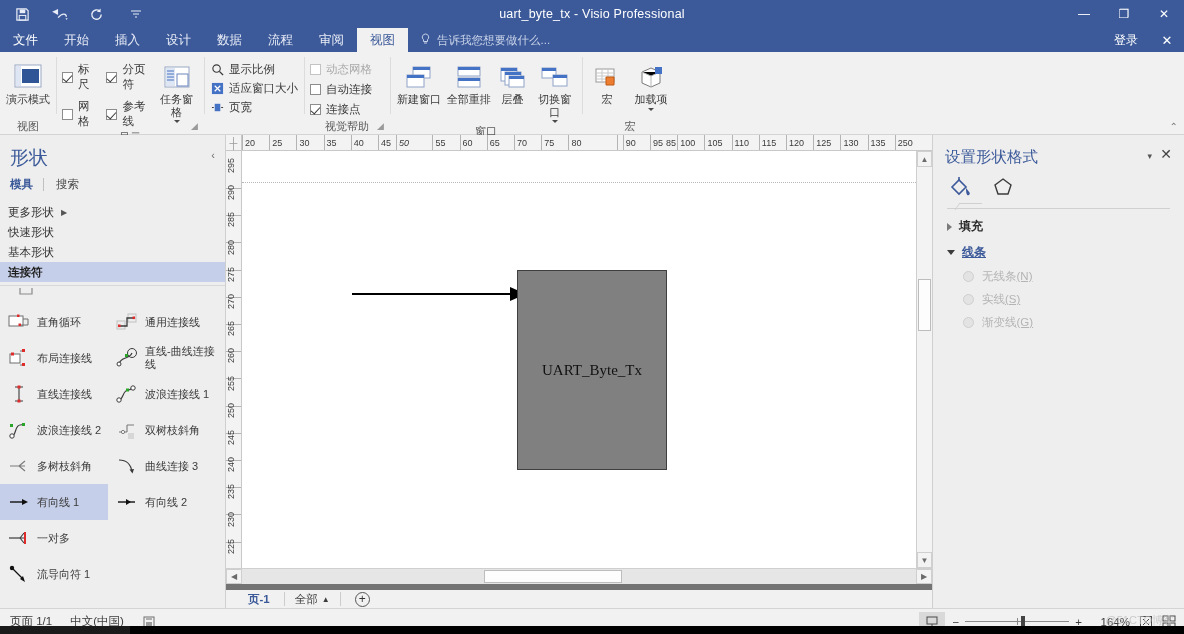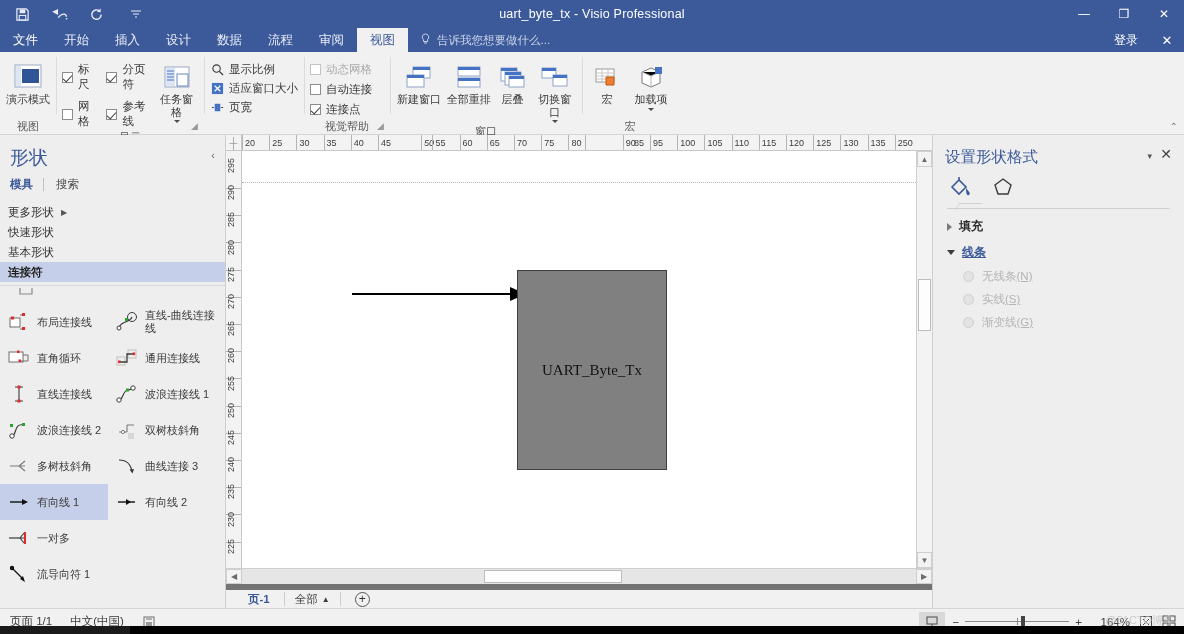--- a/index.html
+++ b/index.html
@@ -520,64 +520,64 @@
         <svg width="18" height="10" viewBox="0 0 18 10">
             <path d="M2 1 L2 7 L14 7 L14 1" fill="none" stroke="#8a8a8a" stroke-width="1.2"></path>
           </svg>
       </div>
 
       <div class="shape-grid">
         <div class="sgrow">
           <div class="scell">
             <span class="sicon">
               <svg width="24" height="22" viewBox="0 0 24 22">
+                  <rect x="2" y="5" width="14" height="10" fill="#fff" stroke="#6e6e6e"></rect>
+                  <path d="M16 8 L21 8 L21 14 L13 14" fill="none" stroke="#6e6e6e"></path>
+                  <rect x="10" y="3.5" width="2.5" height="2.5" fill="#e02b2b"></rect>
+                  <rect x="11.5" y="12.5" width="2.5" height="2.5" fill="#e02b2b"></rect>
+                </svg>
+            </span>
+            <span class="slabel">直角循环</span>
+          </div>
+          <div class="scell">
+            <span class="sicon">
+              <svg width="24" height="22" viewBox="0 0 24 22">
+                  <rect x="2" y="10" width="8" height="8" fill="none" stroke="#c0c0c0"></rect>
+                  <rect x="13" y="3" width="8" height="8" fill="none" stroke="#c0c0c0"></rect>
+                  <path d="M5 15 L12 15 L12 7 L19 7" fill="none" stroke="#3b3b3b" stroke-width="1.3"></path>
+                  <rect x="3" y="13.5" width="2.6" height="2.6" fill="#e02b2b"></rect>
+                  <rect x="17.5" y="5.5" width="2.6" height="2.6" fill="#e02b2b"></rect>
+                </svg>
+            </span>
+            <span class="slabel">通用连接线</span>
+          </div>
+        </div>
+        <div class="sgrow">
+          <div class="scell">
+            <span class="sicon">
+              <svg width="24" height="22" viewBox="0 0 24 22">
                   <rect x="3" y="7" width="10" height="9" fill="#fff" stroke="#6e6e6e"></rect>
                   <path d="M13 4 L18 4 M13 18 L18 18" stroke="#6e6e6e"></path>
                   <rect x="15" y="2" width="3" height="3" fill="#e02b2b"></rect>
                   <rect x="15" y="16" width="3" height="3" fill="#e02b2b"></rect>
                   <rect x="4" y="5.5" width="3" height="3" fill="#e02b2b"></rect>
                 </svg>
             </span>
             <span class="slabel">布局连接线</span>
           </div>
           <div class="scell">
             <span class="sicon">
               <svg width="24" height="22" viewBox="0 0 24 22">
                   <path d="M4 17 C 6 9, 14 13, 17 6" fill="none" stroke="#3b3b3b" stroke-width="1.2"></path>
                   <circle cx="17" cy="6" r="4.5" fill="none" stroke="#3b3b3b"></circle>
                   <circle cx="4" cy="17" r="2" fill="#fff" stroke="#3b3b3b"></circle>
                   <rect x="10" y="7" width="3" height="3" fill="#28a428"></rect>
                 </svg>
             </span>
             <span class="slabel">直线-曲线连接线</span>
-          </div>
-        </div>
-        <div class="sgrow">
-          <div class="scell">
-            <span class="sicon">
-              <svg width="24" height="22" viewBox="0 0 24 22">
-                  <rect x="2" y="5" width="14" height="10" fill="#fff" stroke="#6e6e6e"></rect>
-                  <path d="M16 8 L21 8 L21 14 L13 14" fill="none" stroke="#6e6e6e"></path>
-                  <rect x="10" y="3.5" width="2.5" height="2.5" fill="#e02b2b"></rect>
-                  <rect x="11.5" y="12.5" width="2.5" height="2.5" fill="#e02b2b"></rect>
-                </svg>
-            </span>
-            <span class="slabel">直角循环</span>
-          </div>
-          <div class="scell">
-            <span class="sicon">
-              <svg width="24" height="22" viewBox="0 0 24 22">
-                  <rect x="2" y="10" width="8" height="8" fill="none" stroke="#c0c0c0"></rect>
-                  <rect x="13" y="3" width="8" height="8" fill="none" stroke="#c0c0c0"></rect>
-                  <path d="M5 15 L12 15 L12 7 L19 7" fill="none" stroke="#3b3b3b" stroke-width="1.3"></path>
-                  <rect x="3" y="13.5" width="2.6" height="2.6" fill="#e02b2b"></rect>
-                  <rect x="17.5" y="5.5" width="2.6" height="2.6" fill="#e02b2b"></rect>
-                </svg>
-            </span>
-            <span class="slabel">通用连接线</span>
           </div>
         </div>
         <div class="sgrow">
           <div class="scell">
             <span class="sicon">
               <svg width="24" height="22" viewBox="0 0 24 22">
                   <path d="M12 4 L12 18 M8 4 L16 4 M8 18 L16 18" stroke="#3b3b3b" stroke-width="1.1"></path>
                   <rect x="10.5" y="2.5" width="3" height="3" fill="#e02b2b"></rect>
                   <rect x="10.5" y="16.5" width="3" height="3" fill="#e02b2b"></rect>
                 </svg>
@@ -686,28 +686,28 @@
     </div>
 
     <div class="drawwrap">
       <div class="ruler-h" id="rulerH">
           <div class="tick" style="left: 0px;">20</div>
           <div class="tick" style="left: 27.2px;">25</div>
           <div class="tick" style="left: 54.4px;">30</div>
           <div class="tick" style="left: 81.6px;">35</div>
           <div class="tick" style="left: 108.8px;">40</div>
           <div class="tick" style="left: 136px;">45</div>
-          <div class="tick" style="left: 179px; font-style: italic;">50</div>
+          <div class="tick" style="left: 154px; font-style: italic;">50</div>
           <div class="tick" style="left: 190.4px;">55</div>
           <div class="tick" style="left: 217.6px;">60</div>
           <div class="tick" style="left: 244.8px;">65</div>
           <div class="tick" style="left: 272px;">70</div>
           <div class="tick" style="left: 299.2px;">75</div>
           <div class="tick" style="left: 326.4px;">80</div>
-          <div class="tick" style="left: 343px; padding-left: 48px;">85</div>
+          <div class="tick" style="left: 375px; padding-left: 48px;">85</div>
           <div class="tick" style="left: 380.8px;">90</div>
           <div class="tick" style="left: 408px;">95</div>
           <div class="tick" style="left: 435.2px;">100</div>
           <div class="tick" style="left: 462.4px;">105</div>
           <div class="tick" style="left: 489.6px;">110</div>
           <div class="tick" style="left: 516.8px;">115</div>
           <div class="tick" style="left: 544px;">120</div>
           <div class="tick" style="left: 571.2px;">125</div>
           <div class="tick" style="left: 598.4px;">130</div>
           <div class="tick" style="left: 625.6px;">135</div>

